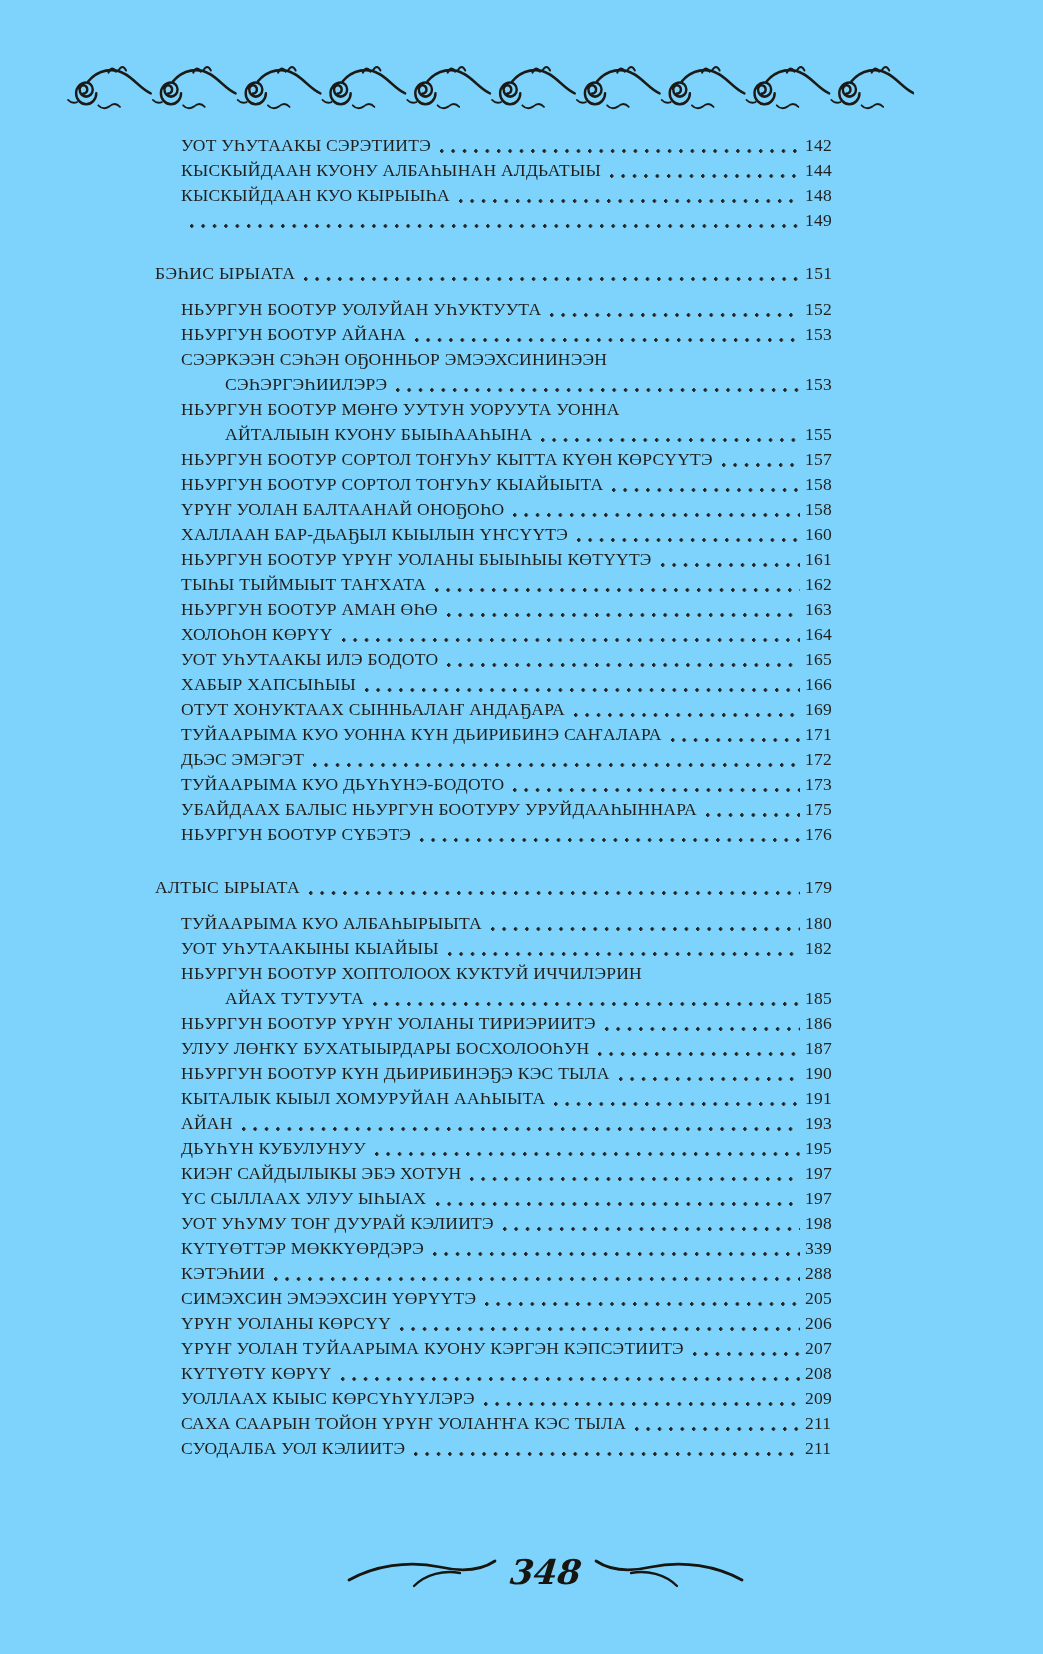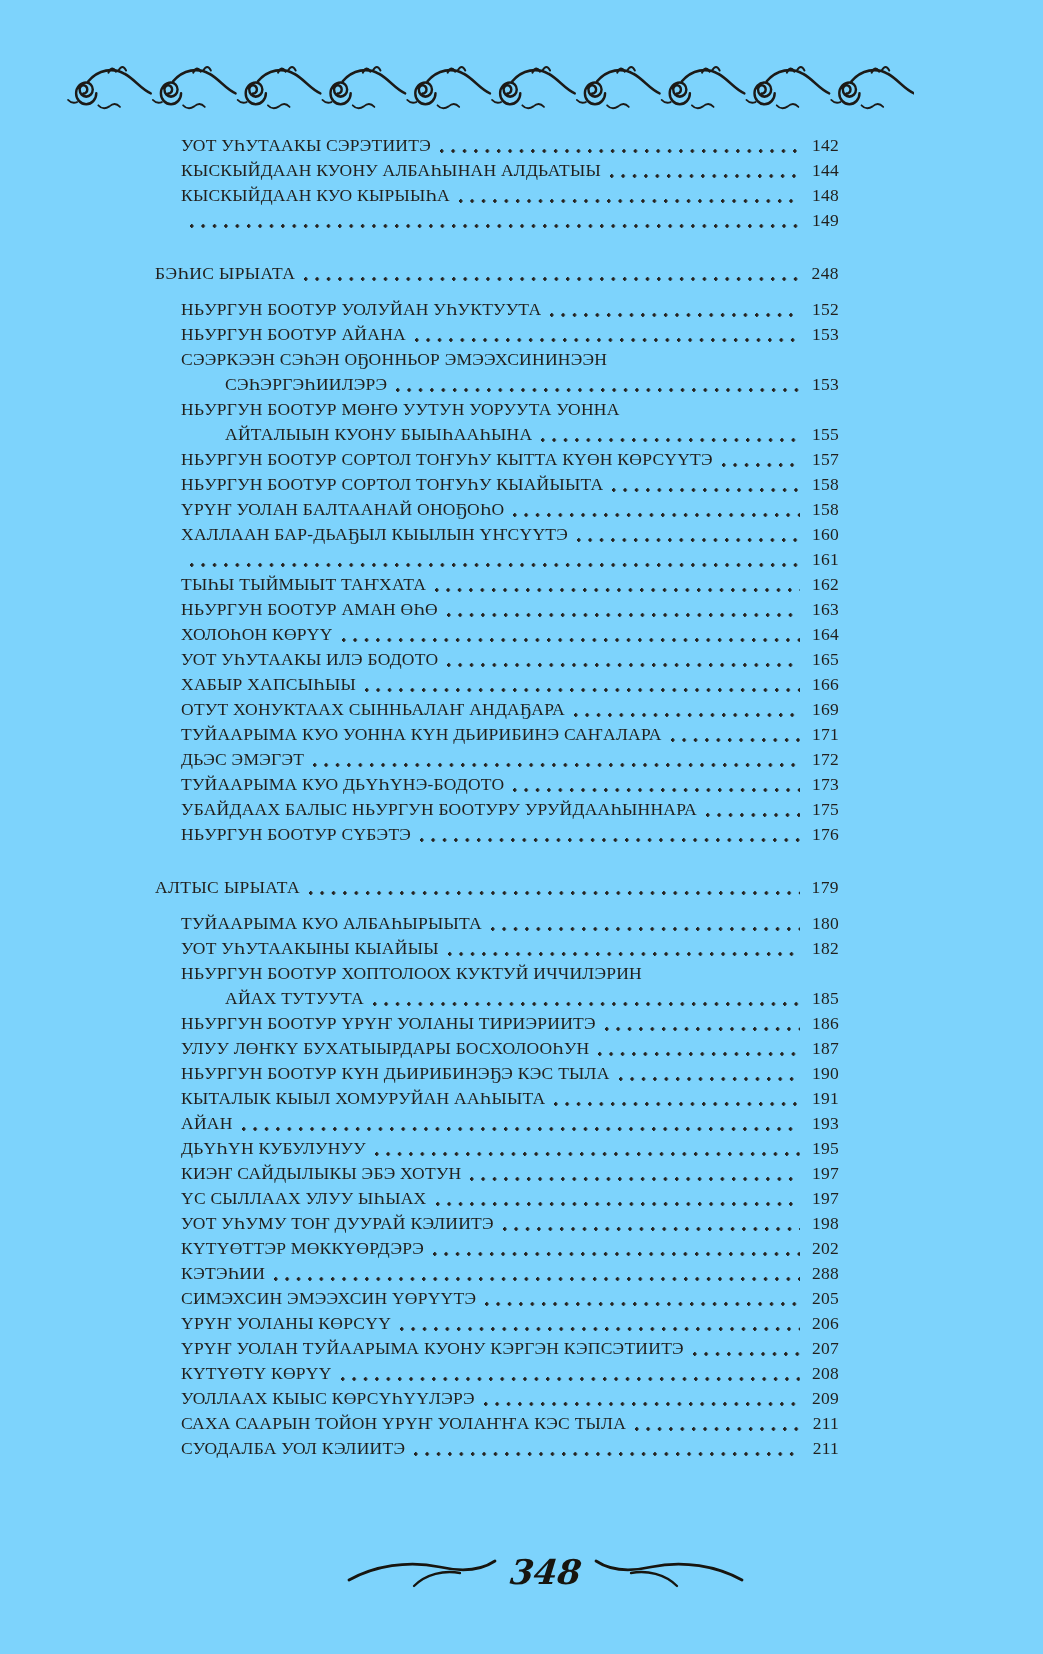--- a/index.html
+++ b/index.html
@@ -51,21 +51,20 @@
     height: 6px;
     margin: 0 5px 4px 9px;
     background-image: radial-gradient(circle at 1.7px 3px, #262421 1.55px, rgba(0,0,0,0) 1.9px);
     background-size: 11.4px 6px;
     background-repeat: repeat-x;
     background-position: left bottom;
   }
   .pg {
     flex: 0 0 auto;
     min-width: 34px;
-    text-align: right;
     font-size: 17.5px;
   }
   .footer {
     position: absolute;
     top: 1552px; left: 0;
     width: 100%;
     display: flex;
     justify-content: center;
     align-items: center;
     gap: 10px;
@@ -126,21 +125,21 @@
         <span class="leader"></span>
         <span class="pg">148</span>
       </div>
       <div class="row item">
         <span class="leader"></span>
         <span class="pg">149</span>
       </div>
       <div class="row section">
         <span class="t">БЭҺИС ЫРЫАТА</span>
         <span class="leader"></span>
-        <span class="pg">248</span>
+        <span class="pg">151</span>
       </div>
       <div class="row item">
         <span class="t">НЬУРГУН БООТУР УОЛУЙАН УҺУКТУУТА</span>
         <span class="leader"></span>
         <span class="pg">152</span>
       </div>
       <div class="row item">
         <span class="t">НЬУРГУН БООТУР АЙАНА</span>
         <span class="leader"></span>
         <span class="pg">153</span>
@@ -177,20 +176,21 @@
         <span class="t">ҮРҮҤ УОЛАН БАЛТААНАЙ ОНОҔОҺО</span>
         <span class="leader"></span>
         <span class="pg">158</span>
       </div>
       <div class="row item">
         <span class="t">ХАЛЛААН БАР-ДЬАҔЫЛ КЫЫЛЫН ҮҤСҮҮТЭ</span>
         <span class="leader"></span>
         <span class="pg">160</span>
       </div>
       <div class="row item">
+        <span class="t">НЬУРГУН БООТУР ҮРҮҤ УОЛАНЫ БЫЫҺЫЫ КӨТҮҮТЭ</span>
         <span class="leader"></span>
         <span class="pg">161</span>
       </div>
       <div class="row item">
         <span class="t">ТЫҺЫ ТЫЙМЫЫТ ТАҤХАТА</span>
         <span class="leader"></span>
         <span class="pg">162</span>
       </div>
       <div class="row item">
         <span class="t">НЬУРГУН БООТУР АМАН ӨҺӨ</span>
@@ -307,21 +307,21 @@
         <span class="pg">197</span>
       </div>
       <div class="row item">
         <span class="t">УОТ УҺУМУ ТОҤ ДУУРАЙ КЭЛИИТЭ</span>
         <span class="leader"></span>
         <span class="pg">198</span>
       </div>
       <div class="row item">
         <span class="t">КҮТҮӨТТЭР МӨККҮӨРДЭРЭ</span>
         <span class="leader"></span>
-        <span class="pg">202</span>
+        <span class="pg">339</span>
       </div>
       <div class="row item">
         <span class="t">КЭТЭҺИИ</span>
         <span class="leader"></span>
         <span class="pg">288</span>
       </div>
       <div class="row item">
         <span class="t">СИМЭХСИН ЭМЭЭХСИН ҮӨРҮҮТЭ</span>
         <span class="leader"></span>
         <span class="pg">205</span>

